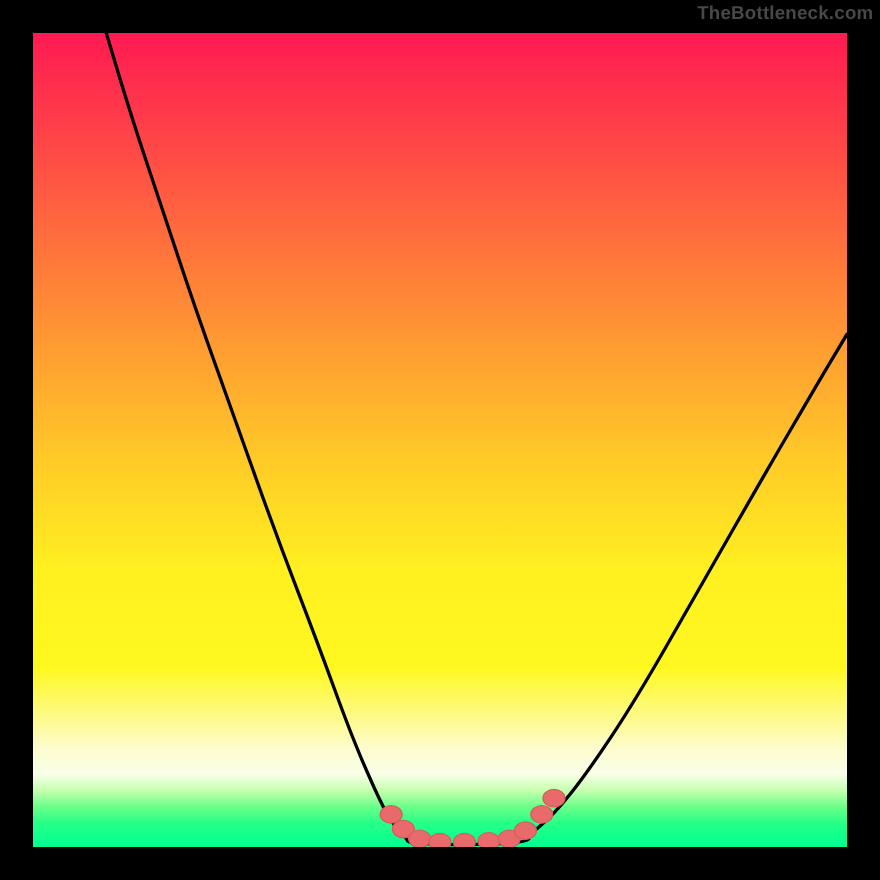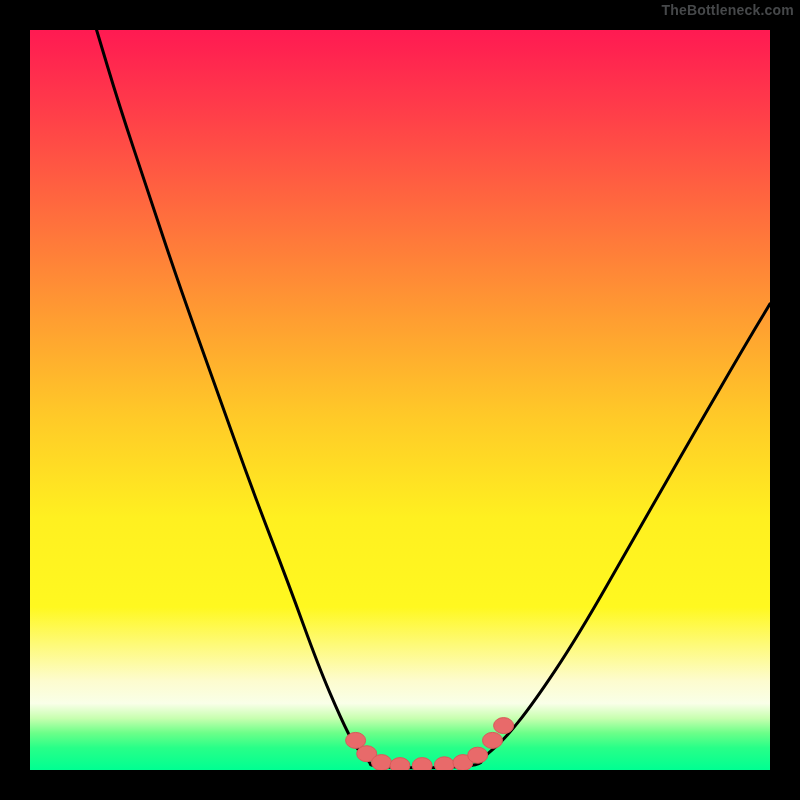--- a/index.html
+++ b/index.html
@@ -42,21 +42,21 @@
       #6cff89 95%,
       #28ff88 97%,
       #00ff92 100%
     );
   }
   .watermark {
     position: absolute;
     top: 2px;
     right: 6px;
     color: #46484a;
-    font-size: 14px;
+    font-size: 17px;
     font-weight: 600;
     letter-spacing: 0.2px;
     user-select: none;
   }
   svg.curve {
     position: absolute;
     inset: 0;
     width: 100%;
     height: 100%;
     overflow: visible;

